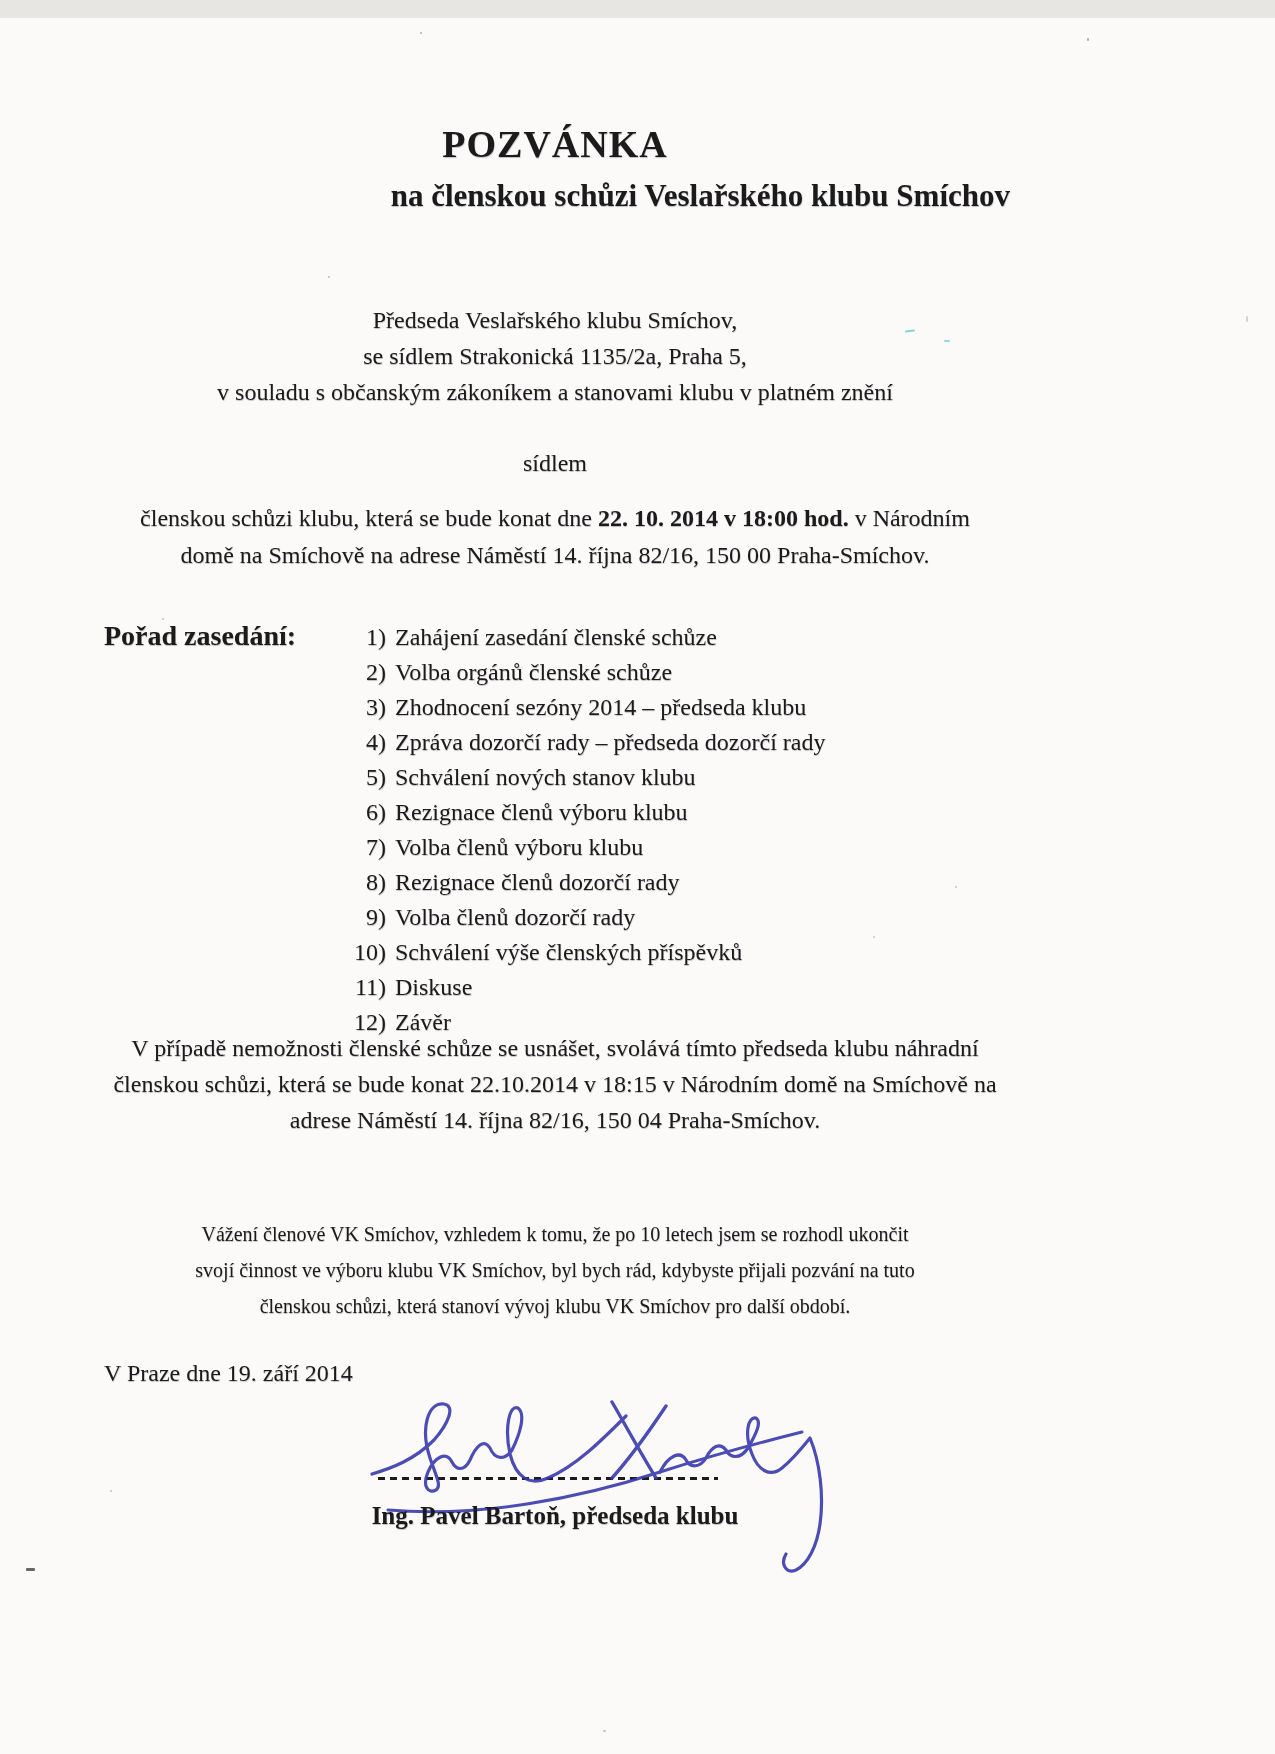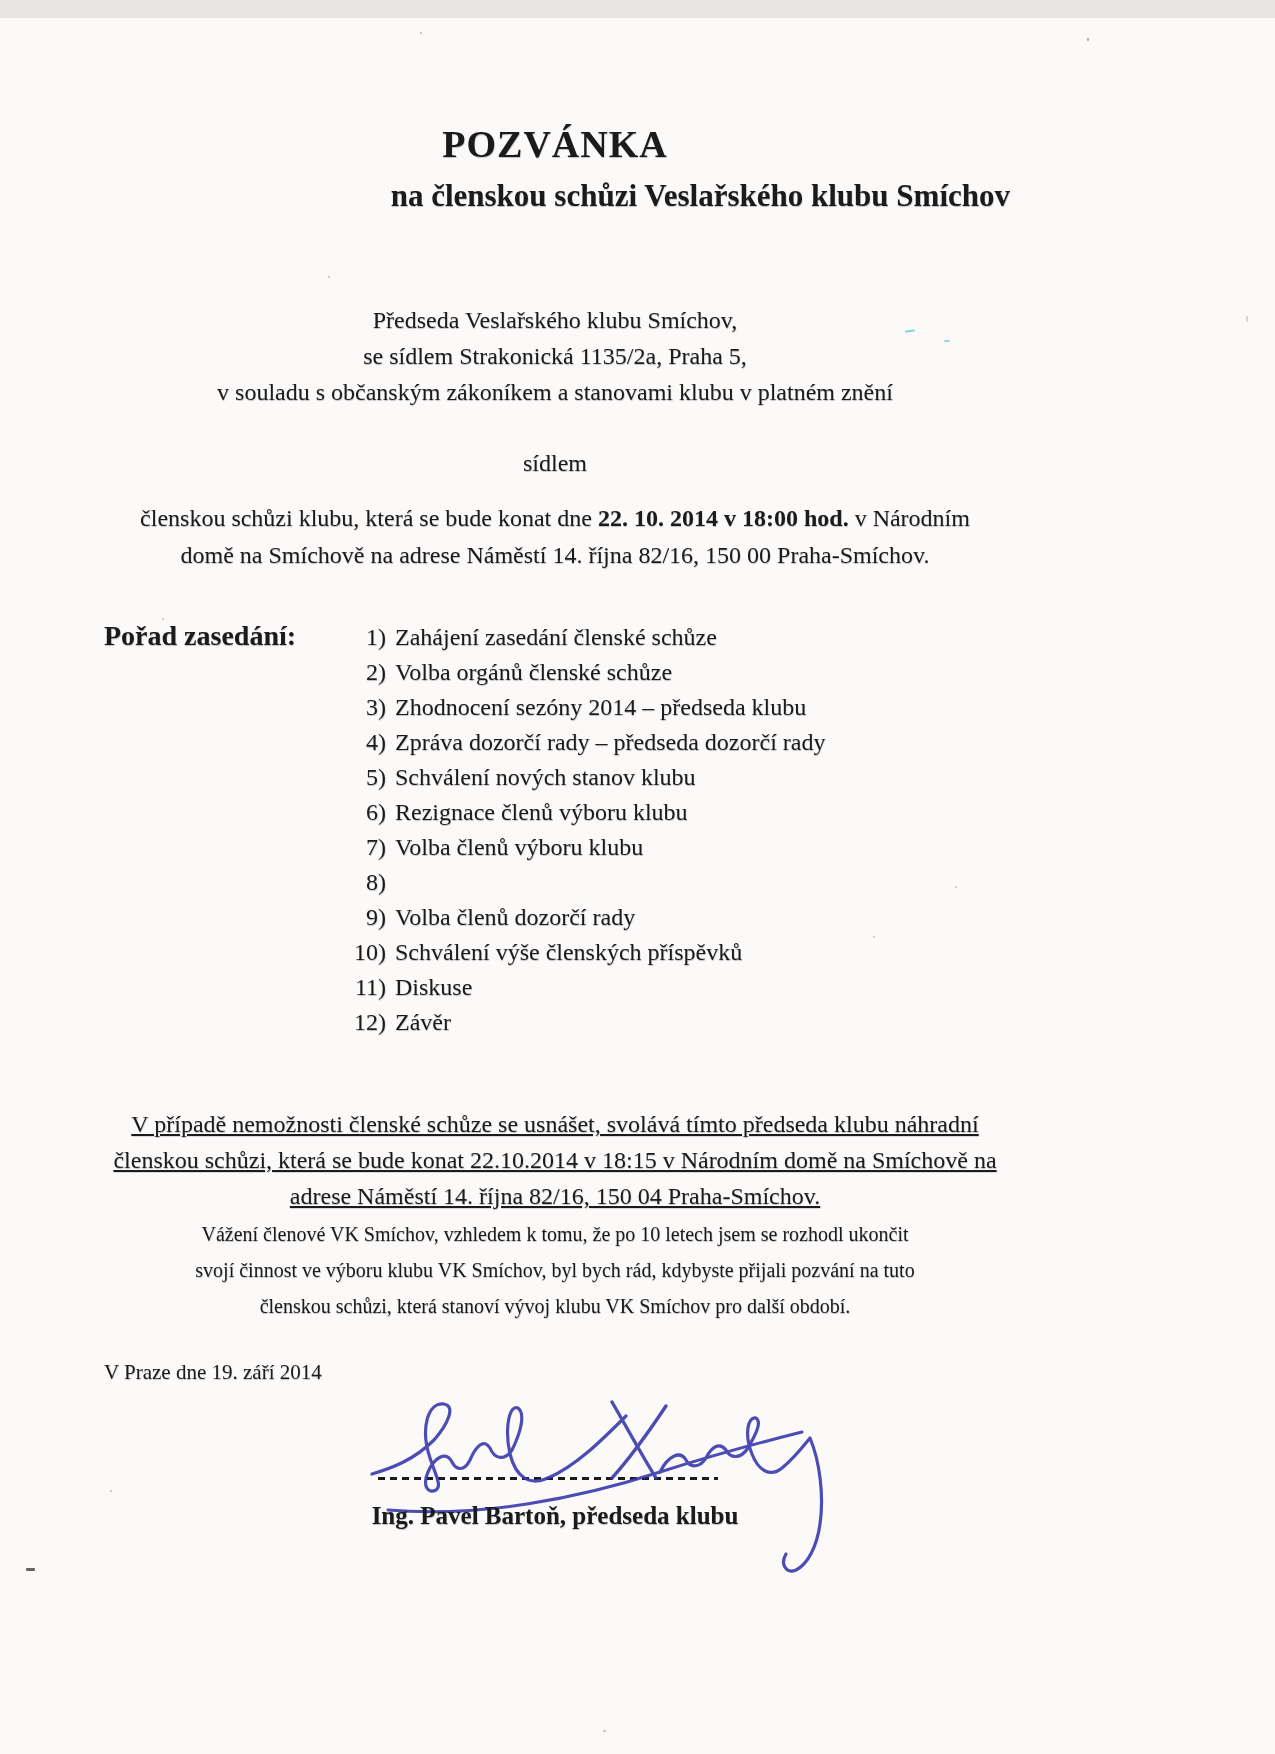--- a/index.html
+++ b/index.html
@@ -17,23 +17,23 @@
   .content{ left:100px; width:910px; text-align:center; }
   .title{ top:104px; font-size:38px; font-weight:bold; letter-spacing:1px; }
   .subtitle{ top:160px; font-size:31px; font-weight:bold;text-align:right; }
   .intro{ top:284px; font-size:24px; line-height:36px; }
   .svolava{ top:432px; font-size:24px; }
   .meeting{ top:482px; font-size:24px; line-height:37px; }
   .agenda-label{ left:104px; top:602px; font-size:28px; font-weight:bold; }
   .agenda{ left:338px; top:602px; font-size:24px; }
   .agenda-row{ display:flex; height:35px; line-height:35px; text-align:left; }
   .agenda-row .num{ width:48px; text-align:right; margin-right:9px; }
-  .reserve{ top:1088px; font-size:24px; line-height:36px;text-decoration:underline; }
+  .reserve{ top:1012px; font-size:24px; line-height:36px; }
   .farewell{ top:1198px; font-size:20px; line-height:36px; }
-  .place-date{ left:104px; top:1342px; font-size:21px; }
+  .place-date{ left:104px; top:1342px; font-size:24px; }
   .sig-caption{ top:1484px; font-size:25px; font-weight:bold; }
   .sig-dashes{
     left:378px; top:1459px; width:340px; height:3px;
     background:repeating-linear-gradient(90deg,#1c1c1c 0 7px,transparent 7px 12px);
   }
   .sig-svg{ left:330px; top:1358px; width:580px; height:210px; }
   .speck{ position:absolute; border-radius:1px; }
 </style>
 </head>
 <body>
@@ -82,20 +82,21 @@
     <div class="agenda-row">
         <span class="num">6)</span>
         <span class="txt">Rezignace členů výboru klubu</span>
       </div>
     <div class="agenda-row">
         <span class="num">7)</span>
         <span class="txt">Volba členů výboru klubu</span>
       </div>
     <div class="agenda-row">
         <span class="num">8)</span>
+        <span class="txt">Rezignace členů dozorčí rady</span>
       </div>
     <div class="agenda-row">
         <span class="num">9)</span>
         <span class="txt">Volba členů dozorčí rady</span>
       </div>
     <div class="agenda-row">
         <span class="num">10)</span>
         <span class="txt">Schválení výše členských příspěvků</span>
       </div>
     <div class="agenda-row">

